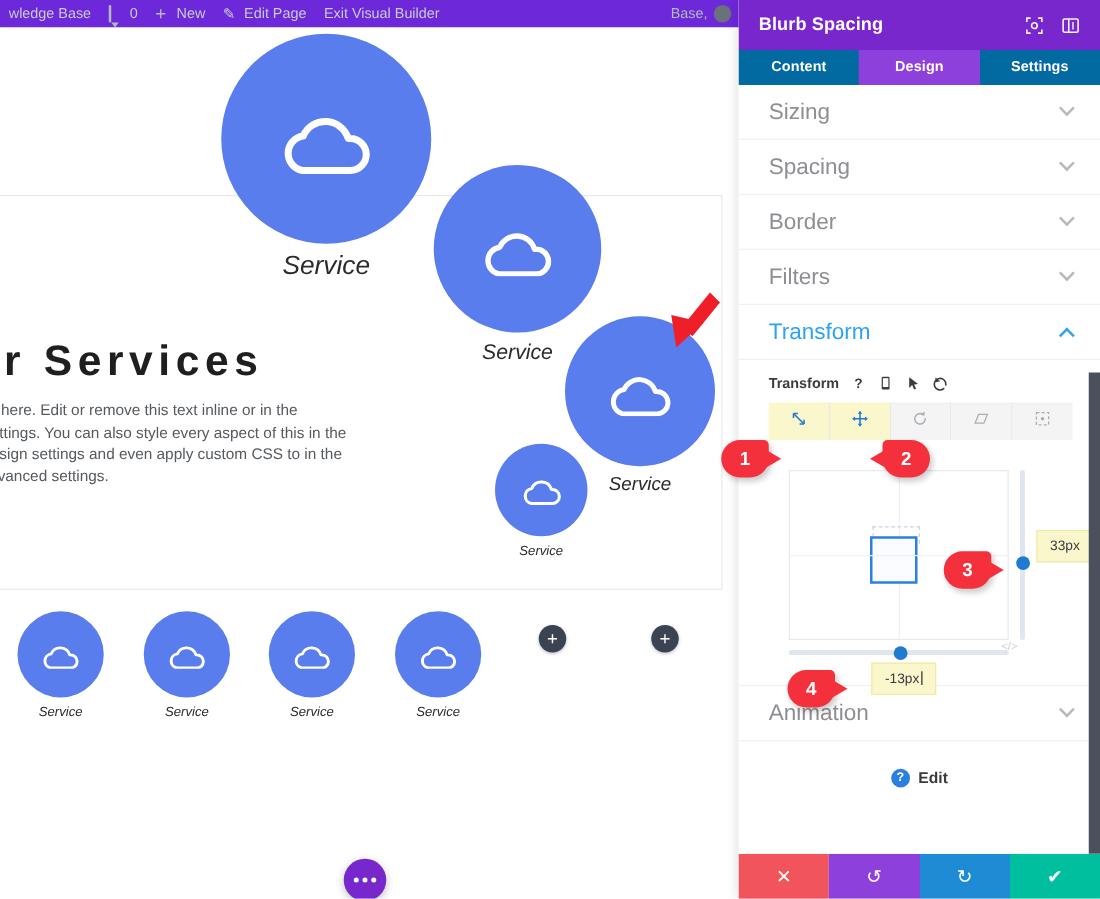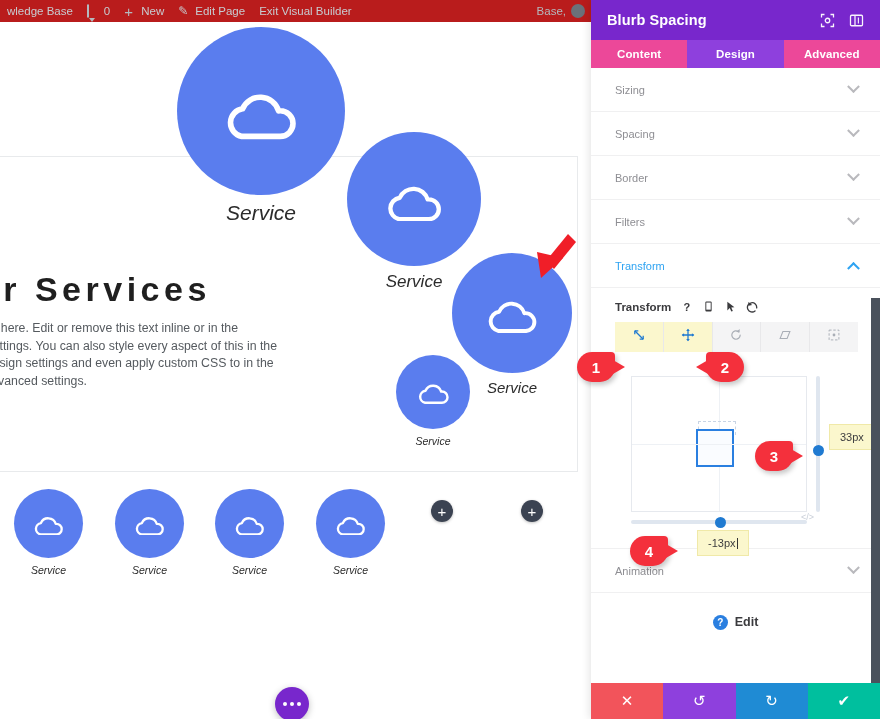--- a/index.html
+++ b/index.html
@@ -6,21 +6,21 @@
   html, body {
     width: 880px; height: 719px;
     font-family: "Liberation Sans", sans-serif;
     overflow: hidden; background: #ffffff;
   }
   #root { position: relative; width: 880px; height: 719px; }
 
   
   .adminbar {
     position: absolute; left: 0; top: 0; width: 591px; height: 22px;
-    background: #b91c1c; color: #b4b9be;
+    background: #6d28d9; color: #b4b9be;
     display: flex; align-items: center; font-size: 11.5px;
   }
   .ab-item { display: flex; align-items: center; gap: 4px; padding: 0 7px; height: 22px; white-space: nowrap; color:#c7ccd1; }
   .ab-right { margin-left: auto; padding-right: 6px; display:flex; align-items:center; gap:5px; }
   .ab-ico { display:inline-block; width:13px; height:13px; position:relative; }
   .ico-comment { width:12px; height:9px; border:1.6px solid #b4b9be; border-radius:2px; }
   .ico-comment:after { content:""; position:absolute; left:2px; bottom:-4px; width:0;height:0;
       border-left:3px solid transparent; border-right:3px solid transparent; border-top:4px solid #b4b9be; }
   .ico-plus { color:#b4b9be; font-size:15px; line-height:13px; font-weight:400; }
   .ico-pencil { transform: rotate(0deg); font-size:12px; line-height:13px; }
@@ -86,35 +86,35 @@
     box-shadow: -2px 0 8px rgba(0,0,0,.10);
   }
   .panel-head {
     height: 40px; background: #7827cc; display: flex; align-items: center;
     padding: 0 16px; flex: 0 0 40px;
   }
   .panel-title { color:#fff; font-size:14.5px; font-weight:700; letter-spacing:.1px; }
   .panel-head-icons { margin-left:auto; display:flex; gap:14px; align-items:center; }
   .hicon { width:15px;height:15px;opacity:.95; }
 
-  .panel-tabs { display: flex; background: #ec4899; flex: 0 0 28px; height:28px; }
+  .panel-tabs { display: flex; background: #0369a1; flex: 0 0 28px; height:28px; }
   .ptab {
     flex: 1; display:flex; align-items:center; justify-content:center;
     color:#ffffff; font-size:11.5px; font-weight:700; height:28px;
     letter-spacing:.1px;
   }
   .ptab.active { background: #8e40dd; }
 
   .panel-body { flex: 1 1 auto; overflow: hidden; position: relative; background:#fff; }
 
   .acc-row {
     height: 44px; display:flex; align-items:center; padding: 0 22px 0 24px;
     border-bottom: 1px solid #f0f0f1; position: relative;
   }
-  .acc-label { font-size: 11px; color: #8e8e93; font-weight: 400; }
+  .acc-label { font-size: 18px; color: #8e8e93; font-weight: 400; }
   .acc-label.open { color: #2ea3f2; }
   .chev {
     margin-left: auto; width: 9px; height: 9px; border-right: 2px solid #b9b9bd;
     border-bottom: 2px solid #b9b9bd; transform: rotate(45deg) translate(-2px,-2px);
   }
   .chev.up { border-color:#2ea3f2; transform: rotate(-135deg) translate(-2px,-2px); }
 
   .tf-section { padding: 12px 22px 6px 24px; border-bottom:1px solid #f0f0f1; }
   .tf-toolbar-label { display:flex; align-items:center; gap:9px; margin-bottom:9px; }
   .tf-label { font-size:11.5px; font-weight:700; color:#3b3b3e; }
@@ -341,21 +341,21 @@
           <rect x="2" y="3" width="16" height="14" rx="1.5" stroke="#fff" stroke-width="1.7" fill="none"></rect>
           <line x1="8" y1="3" x2="8" y2="17" stroke="#fff" stroke-width="1.7"></line>
           <line x1="12.5" y1="6" x2="12.5" y2="14" stroke="#fff" stroke-width="1.5"></line>
         </svg>
       </div>
     </div>
 
     <div class="panel-tabs" id="panel-tabs">
         <div class="ptab">Content</div>
         <div class="ptab active">Design</div>
-        <div class="ptab">Advanced</div>
+        <div class="ptab">Settings</div>
       </div>
 
     <div class="panel-body">
       <div id="acc-top">
           <div class="acc-row">
             <span class="acc-label">Sizing</span>
             <span class="chev"></span>
           </div>
           <div class="acc-row">
             <span class="acc-label">Spacing</span>

